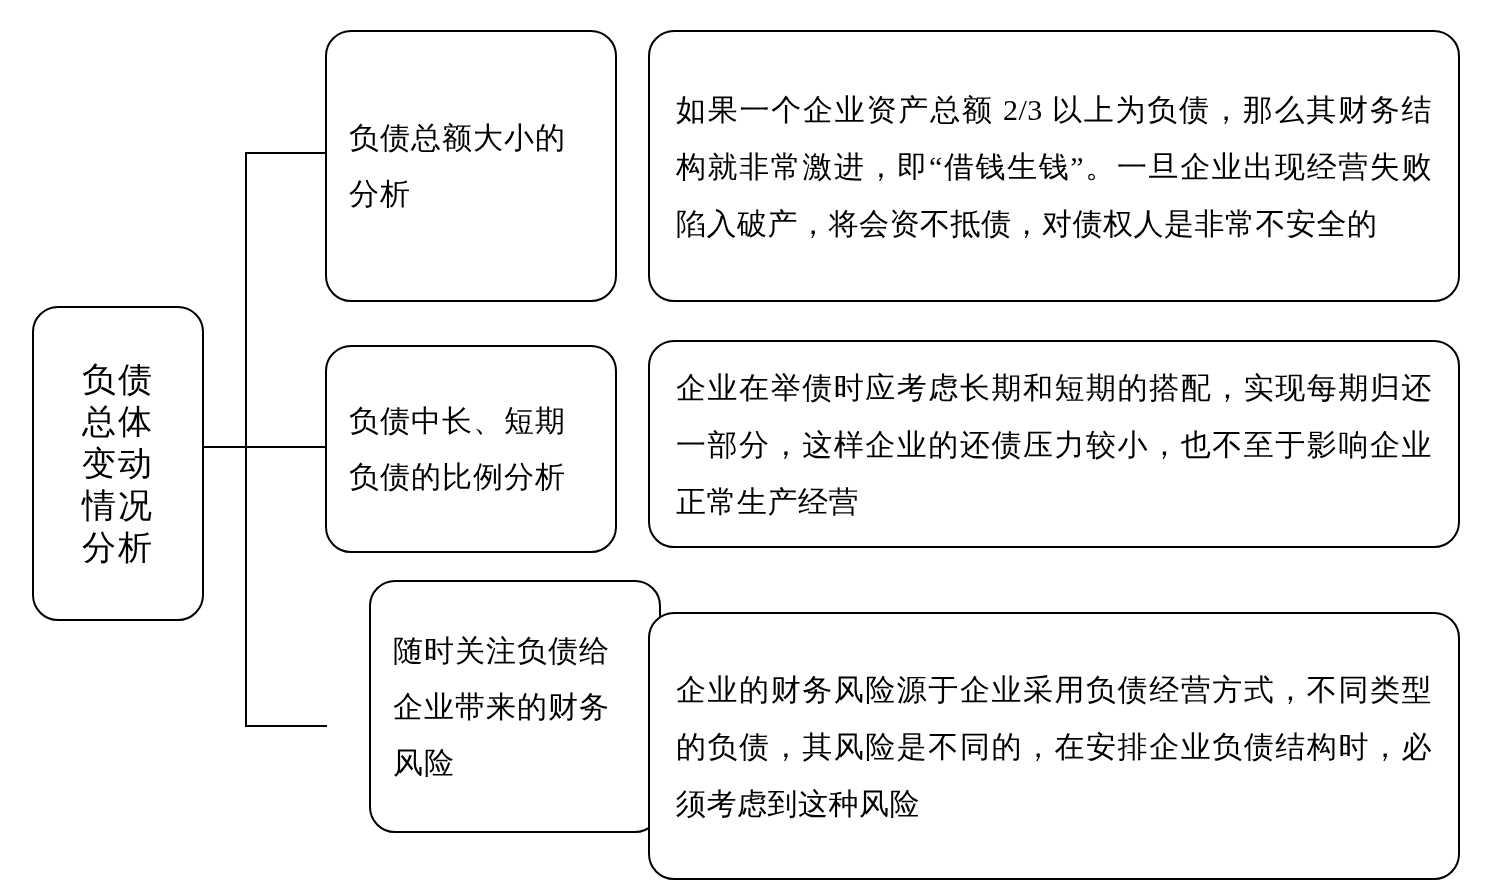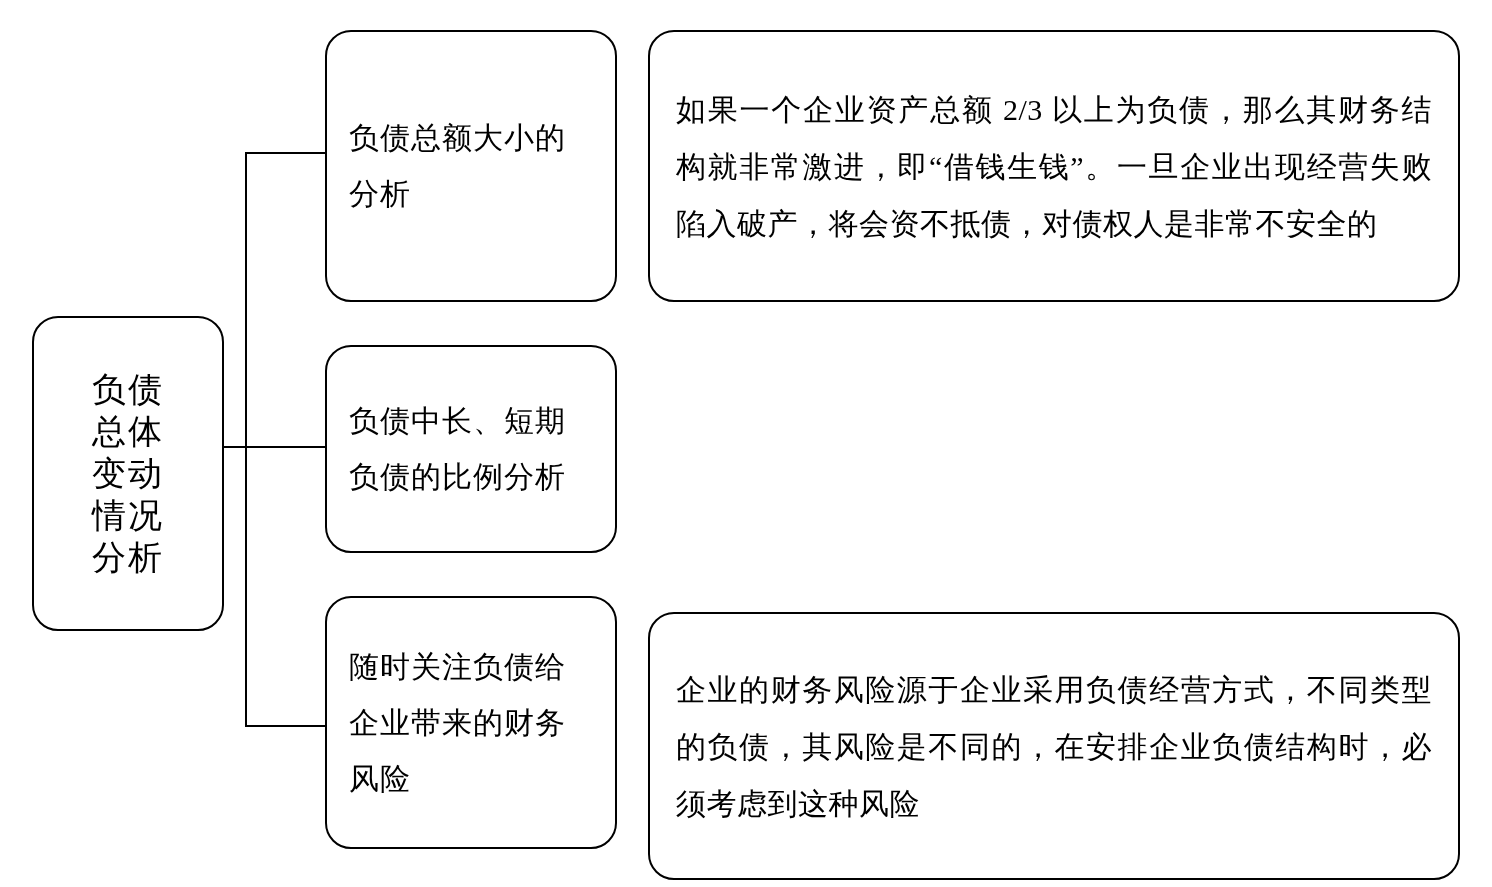--- a/index.html
+++ b/index.html
@@ -22,22 +22,22 @@
     box-sizing: border-box;
     border: 2px solid #000000;
     background: #ffffff;
     display: flex;
     align-items: center;
     color: #000000;
   }
   
   #root-node {
     left: 32px;
-    top: 316px;
-    width: 192px;
+    top: 306px;
+    width: 172px;
     height: 315px;
     border-radius: 26px;
     justify-content: center;
     text-align: center;
   }
   #root-node .txt {
     font-size: 34px;
     line-height: 42px;
     letter-spacing: 2px;
     white-space: pre-line;
@@ -49,21 +49,21 @@
     left: 325px;
     width: 292px;
   }
   .cat .txt {
     font-size: 30px;
     line-height: 56px;
     letter-spacing: 1px;
   }
   #cat-0 { top: 30px;  height: 272px; }
   #cat-1 { top: 345px; height: 208px; }
-  #cat-2 { top: 596px; height: 253px; }
+  #cat-2 { top: 580px; height: 253px; margin-left: 44px; }
 
   
   .desc {
     border-radius: 26px;
     padding: 0 26px;
     left: 648px;
     width: 812px;
   }
   .desc .txt {
     font-size: 30px;
@@ -105,20 +105,23 @@
   <div class="node cat" id="cat-0">
     <span class="txt">负债总额大小的分析</span>
   </div>
   <div class="node desc" id="desc-0">
     <span class="txt">如果一个企业资产总额 2/3 以上为负债，那么其财务结构就非常激进，即“借钱生钱”。一旦企业出现经营失败陷入破产，将会资不抵债，对债权人是非常不安全的</span>
   </div>
 
   <div class="node cat" id="cat-1">
     <span class="txt">负债中长、短期负债的比例分析</span>
   </div>
+  <div class="node desc" id="desc-1">
+    <span class="txt">企业在举债时应考虑长期和短期的搭配，实现每期归还一部分，这样企业的还债压力较小，也不至于影响企业正常生产经营</span>
+  </div>
 
   <div class="node cat" id="cat-2">
     <span class="txt">随时关注负债给企业带来的财务风险</span>
   </div>
   <div class="node desc" id="desc-2">
     <span class="txt">企业的财务风险源于企业采用负债经营方式，不同类型的负债，其风险是不同的，在安排企业负债结构时，必须考虑到这种风险</span>
   </div>
 
 </div>
 

